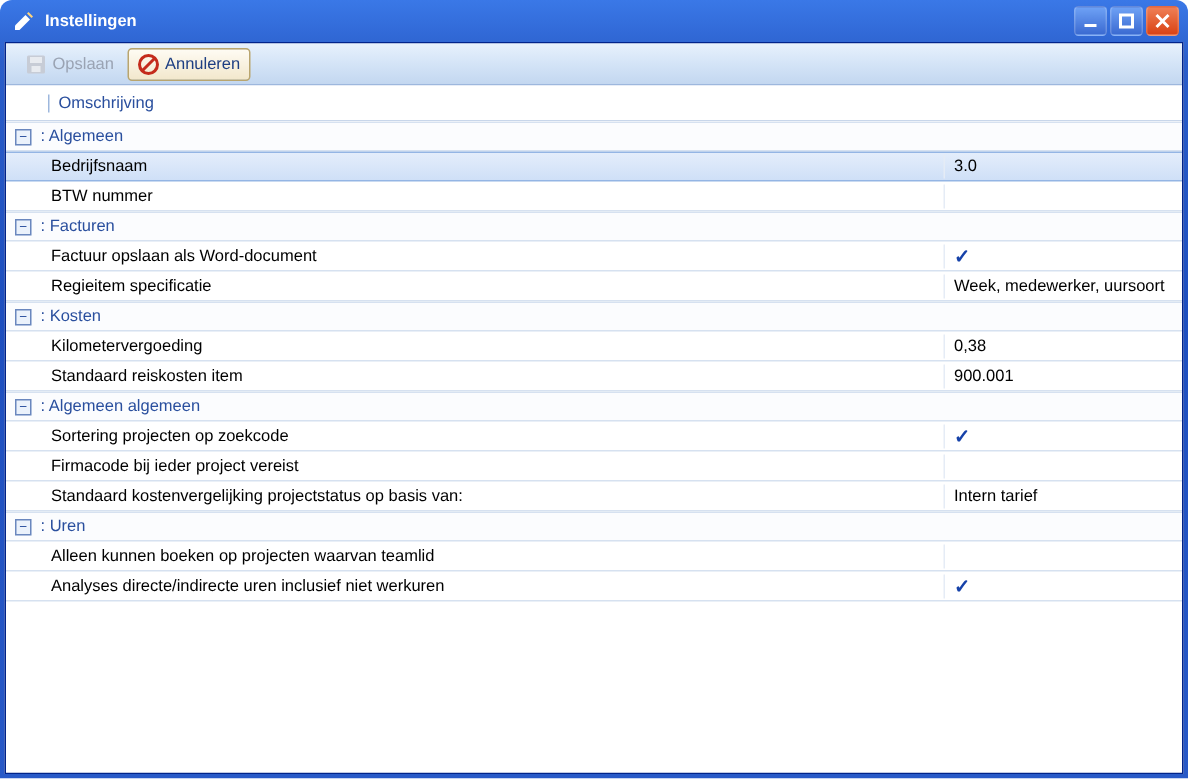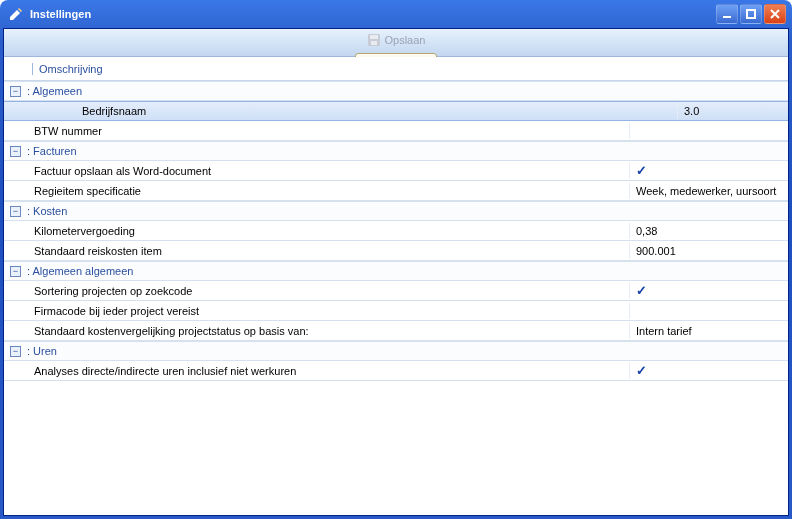--- a/index.html
+++ b/index.html
@@ -26,21 +26,21 @@
 .win-btn.close { background: linear-gradient(to bottom, #ef7f55, #d94214); }
 .win-btn svg { width: 12px; height: 12px; }
 .client {
   margin: 0 3px 3px 3px; flex: 1;
   background: #fff; display: flex; flex-direction: column;
   border: 1px solid #00238a;
 }
 .toolbar {
   height: 28px; background: linear-gradient(to bottom, #e7f1fc 0%, #d4e4f7 50%, #c3d7f0 100%);
   border-bottom: 1px solid #9db7dd;
-  display: flex; align-items: center; padding: 0 6px; gap: 2px; flex-direction: column;
+  display: flex; align-items: center; padding: 0 6px; gap: 2px;
 }
 .tool-btn {
   display: inline-flex; align-items: center; gap: 4px;
   padding: 3px 6px; border: 1px solid transparent; border-radius: 3px;
   color: #1d3e82; cursor: pointer;
 }
 .tool-btn.disabled { color: #9aa3b3; cursor: default; }
 .tool-btn.active {
   background: linear-gradient(to bottom, #fefbf3, #f2e7cc);
   border: 1px solid #b9a56e;
@@ -72,21 +72,21 @@
 }
 .row .cell-left {
   flex: 0 0 626px; padding: 2px 4px 2px 30px; color: #000;
   border-right: 1px solid #e5ecf6;
 }
 .row .cell-right {
   flex: 1; padding: 2px 6px; color: #000; display: flex; align-items: center;
 }
 .row.selected {
   background: linear-gradient(to bottom, #e4edfb 0%, #cfe0f7 100%);
-  border-top: 1px solid #94b5e4; border-bottom: 1px solid #94b5e4; padding-left: 48px;
+  border-top: 1px solid #94b5e4; border-bottom: 1px solid #94b5e4;
 }
 .check { color: #1642a9; font-weight: bold; font-size: 13px; }
 </style>
 </head>
 <body>
 
 <div class="window">
   <div class="titlebar">
     <span class="app-icon">
       <svg viewBox="0 0 16 16">
@@ -193,20 +193,24 @@
         </div>
         <div class="row">
           <div class="cell-left">Standaard kostenvergelijking projectstatus op basis van:</div>
           <div class="cell-right">Intern tarief</div>
         </div>
         <div class="group-header">
           <span class="gbox">−</span>
           <span>: Uren</span>
         </div>
         <div class="row">
+          <div class="cell-left">Alleen kunnen boeken op projecten waarvan teamlid</div>
+          <div class="cell-right"></div>
+        </div>
+        <div class="row">
           <div class="cell-left">Analyses directe/indirecte uren inclusief niet werkuren</div>
           <div class="cell-right">
             <span class="check">✓</span>
           </div>
         </div>
       </div>
   </div>
 </div>
 
 </body></html>

